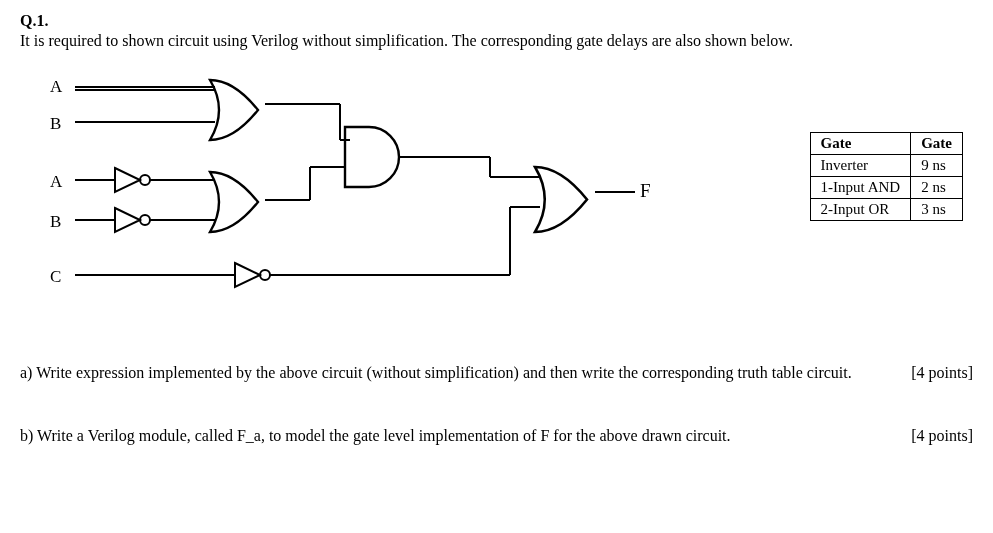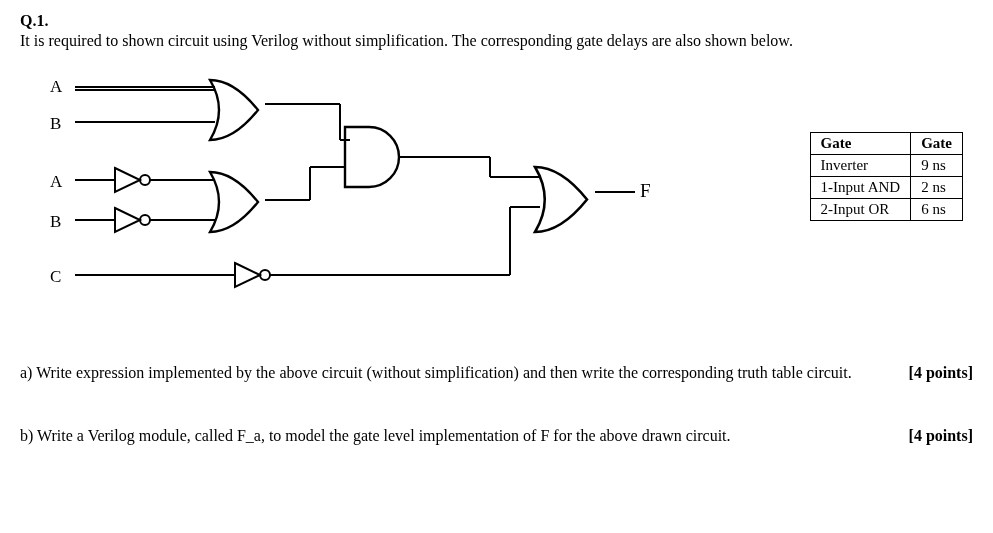--- a/index.html
+++ b/index.html
@@ -62,21 +62,21 @@
     .delay-table th {
       font-weight: bold;
     }
     .part {
       margin-bottom: 18px;
       line-height: 1.4;
       margin-top: 40px;
     }
     .points {
       float: right;
-      font-weight: bold;
+      font-weight: normal;
     }
     .part-content {
       overflow: hidden;
     }
   </style>
 </head>
 <body>
 
 <div class="question-header">
   <span class="q-num">Q.1.</span>
@@ -153,21 +153,21 @@
     <tr>
       <td>Inverter</td>
       <td>9 ns</td>
     </tr>
     <tr>
       <td>1-Input AND</td>
       <td>2 ns</td>
     </tr>
     <tr>
       <td>2-Input OR</td>
-      <td>6 ns</td>
+      <td>3 ns</td>
     </tr>
   </tbody>
     </table>
 </div>
 
 <div class="part">
   <div class="part-content">
     <span>a) Write expression implemented by the above circuit (without simplification) and then write the corresponding truth table circuit.</span>
     <span class="points">[4 points]</span>
   </div>

